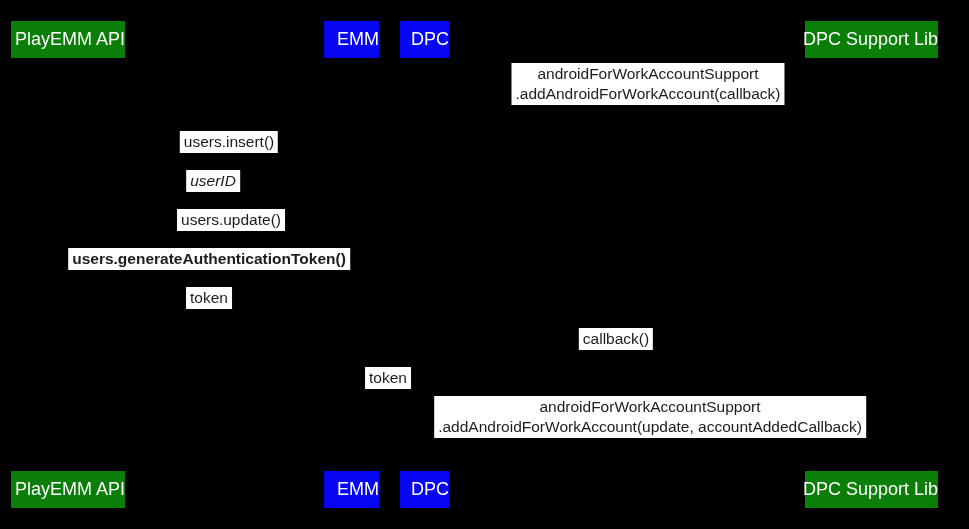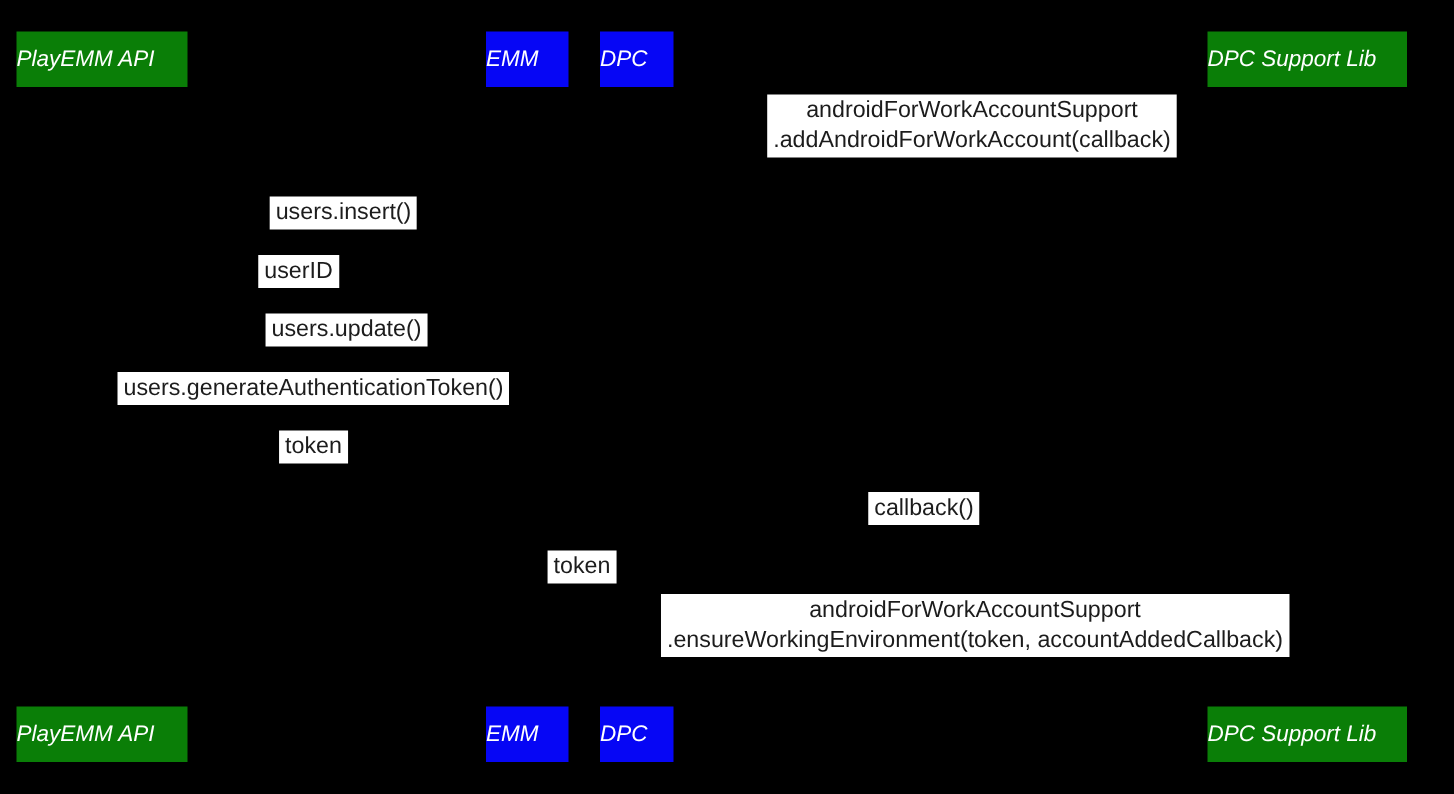--- a/index.html
+++ b/index.html
@@ -9,25 +9,24 @@
     height: 529px;
     background: var(--bg, #000);
     overflow: hidden;
     font-family: "Liberation Sans", sans-serif;
   }
   .actor {
     position: absolute;
     height: 37px;
     display: flex;
     align-items: center;
-    justify-content: flex-start;
+    justify-content: flex-end;
     color: var(--actor-text, #fff);
-    font-size: 15px;
+    font-size: 18px;
     white-space: nowrap;
-    font-style: italic;
   }
   .actor.green { background: var(--green, #0a7e07); }
   .actor.blue  { background: var(--blue, #0606f5); }
 
   .msg {
     position: absolute;
     transform: translateX(-50%);
     background: var(--label-bg, #fff);
     color: var(--label-text, #1c1c1c);
     font-size: 15.5px;
@@ -61,31 +60,31 @@
   <div class="msg" style="left:648px; top:63px;">
     <span>androidForWorkAccountSupport</span>
     <span>.addAndroidForWorkAccount(callback)</span>
   </div>
 
   <div class="msg" style="left:209px; top:131px;margin-left:20px;">
     <span>users.insert()</span>
 
   </div>
 
-  <div class="msg" style="left:199px; top:170px;">
+  <div class="msg" style="left:213px; top:170px;font-style:italic;">
     <span>userID</span>
 
   </div>
 
   <div class="msg" style="left:209px; top:209px;margin-left:22px;">
     <span>users.update()</span>
 
   </div>
 
-  <div class="msg" style="left:209px; top:248px;">
+  <div class="msg" style="left:209px; top:248px;font-weight:bold;">
     <span>users.generateAuthenticationToken()</span>
 
   </div>
 
   <div class="msg" style="left:209px; top:287px;">
     <span>token</span>
 
   </div>
 
   <div class="msg" style="left:616px; top:328px;">
@@ -93,21 +92,21 @@
 
   </div>
 
   <div class="msg" style="left:388px; top:367px;">
     <span>token</span>
 
   </div>
 
   <div class="msg" style="left:650px; top:396px;">
     <span>androidForWorkAccountSupport</span>
-    <span>.ensureWorkingEnvironment(token, accountAddedCallback)</span>
+    <span>.addAndroidForWorkAccount(update, accountAddedCallback)</span>
   </div>
 
   <div class="actor green" style="left:11px;  top:471px; width:114px;">
     <span>PlayEMM API</span>
   </div>
   <div class="actor blue" style="left:324px; top:471px; width:55px;">
     <span>EMM</span>
   </div>
   <div class="actor blue" style="left:400px; top:471px; width:49px;">
     <span>DPC</span>

